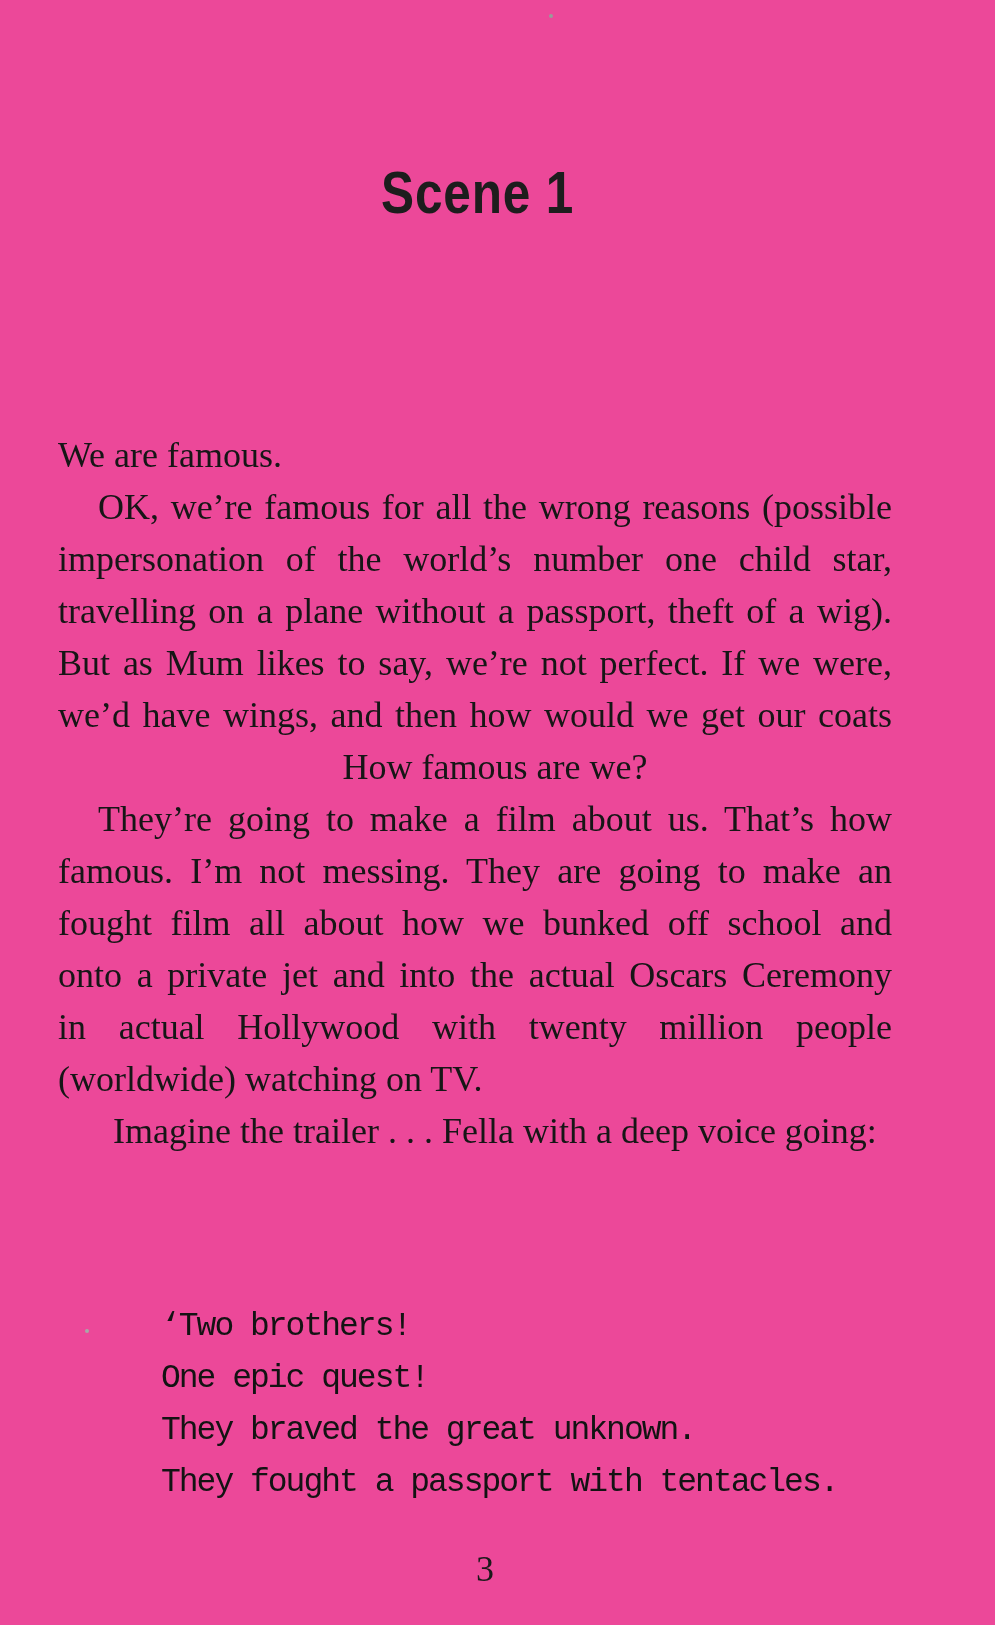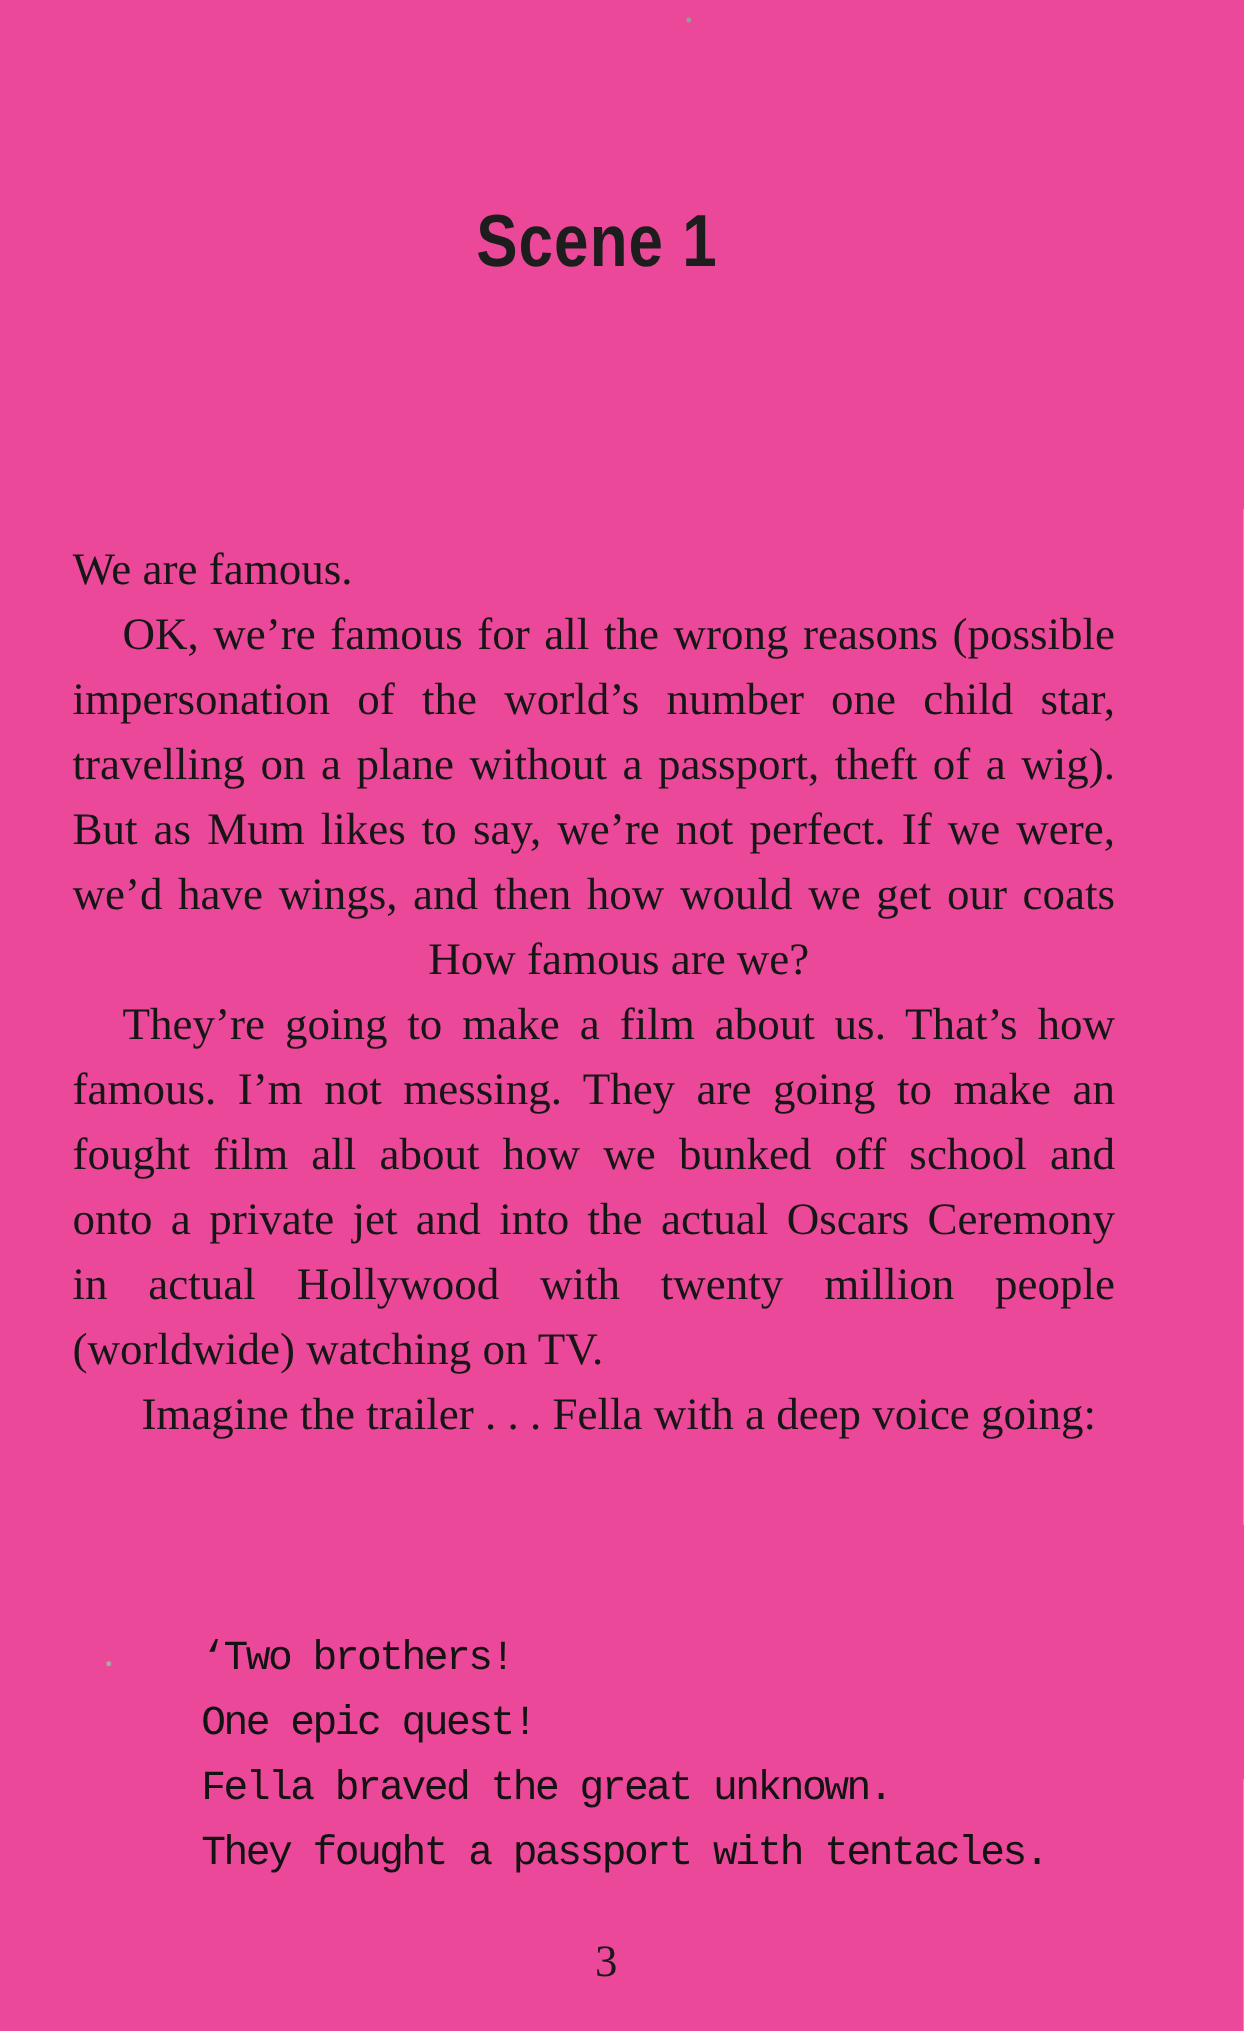--- a/index.html
+++ b/index.html
@@ -132,19 +132,19 @@
       <div class="body-line">(worldwide) watching on TV.</div>
       <div class="body-line indent">Imagine the trailer . . . Fella with a deep voice going:</div>
     </div>
 
   <span class="scan-speck mid"></span>
 
   <div class="trailer-verse-block">
 
   <div class="trailer-line">‘Two brothers!</div>
       <div class="trailer-line">One epic quest!</div>
-      <div class="trailer-line">Fella braved the great unknown.</div>
+      <div class="trailer-line">They braved the great unknown.</div>
       <div class="trailer-line">They fought a passport with tentacles.</div>
     </div>
 
   <div class="page-number">3</div>
 
 </div>
 
 </body></html>

